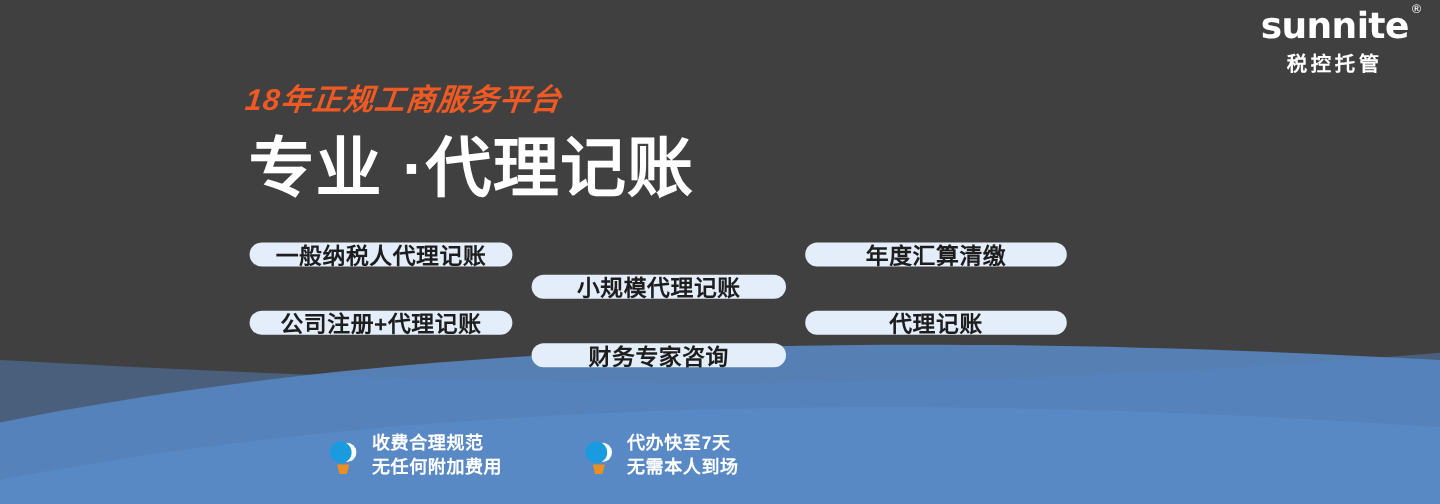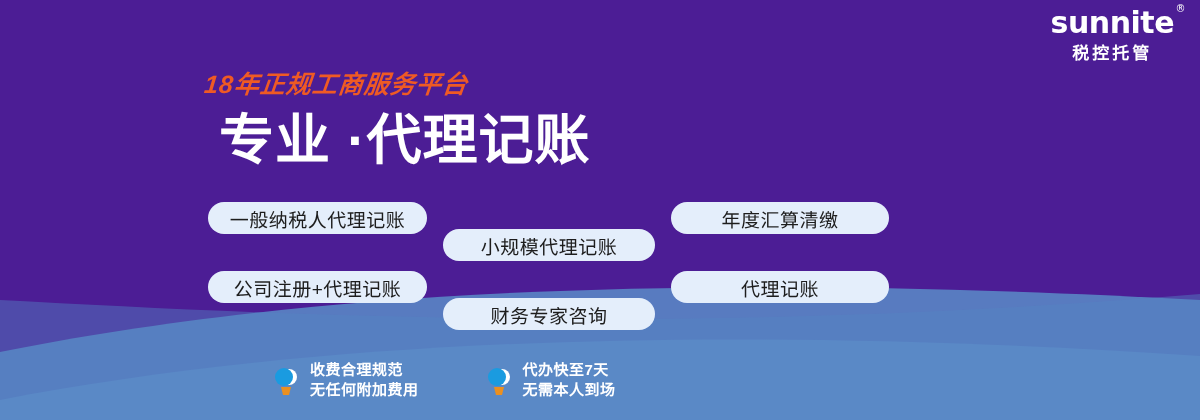--- a/index.html
+++ b/index.html
@@ -6,21 +6,21 @@
   html,body{margin:0;padding:0;}
   body{
     width:1200px;height:420px;overflow:hidden;
     font-family:"Liberation Sans","DejaVu Sans",sans-serif;
     background:#4e82c2;
   }
 
   .banner{
     position:relative;
     width:1200px;height:420px;
-    background:#4c1d95;
+    background:#404040;
     overflow:hidden;
   }
 
   
   .wave-layer{position:absolute;left:0;top:0;width:1200px;height:420px;pointer-events:none;}
   .wave-svg{display:block;width:1200px;height:420px;}
 
   
   .logo{
     position:absolute;right:26px;top:8px;
@@ -60,44 +60,44 @@
     font-size:25px;
     font-weight:bold;
     letter-spacing:1px;
     font-style:italic;
     line-height:1;
     margin:0;
     transform:skewX(-6deg);
     transform-origin:left bottom;
   }
   .title{
-    margin:16px;
+    margin:4px;
     margin-top:14px;
     color:#ffffff;
     font-size:55px;
     font-weight:bold;
     letter-spacing:1px;
     line-height:1.08;
     white-space:nowrap;
   }
 
   
   .pills{
     position:absolute;left:208px;top:202px;
     display:flex;flex-direction:column;gap:10px;
   }
   .pill-row{display:flex;gap:16px;}
   .pill{
     background:#e4eefb;
     color:#1d1d1d;
     border-radius:22px;
-    height:32px;
+    height:20px;
     display:flex;align-items:center;justify-content:center;
     font-size:19px;
-    font-weight:normal;
+    font-weight:bold;
     letter-spacing:0.5px;
     box-sizing:border-box;
     padding:0 14px;
     cursor:pointer;
   }
   .pill.w1{width:219px;}
   .pill.w2{width:212px;margin-top:27px;}
   .pill.w3{width:218px;}
 
   

